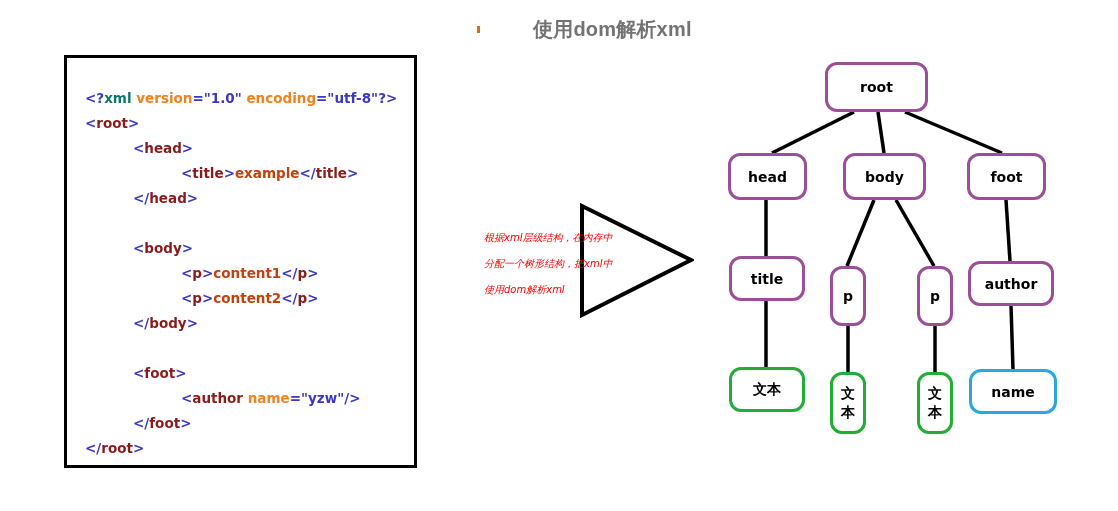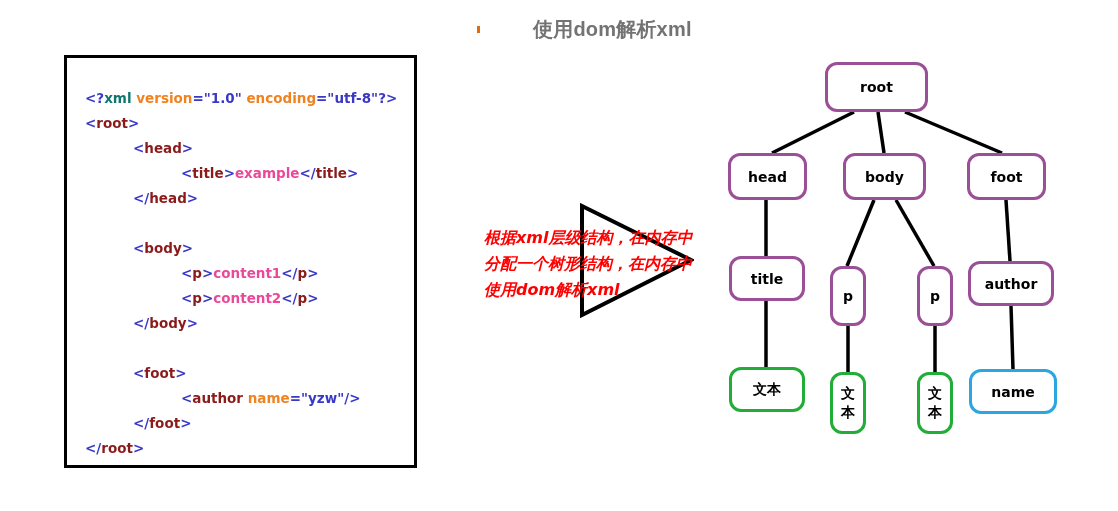--- a/index.html
+++ b/index.html
@@ -59,42 +59,42 @@
   }
   .code-line { height: 25px; }
   .code-line.blank { height: 25px; }
   .ind1 { padding-left: 48px; }
   .ind2 { padding-left: 96px; }
 
   .br   { color: #3a39c6; }   
   .tag  { color: #8b1a1a; }   
   .attr { color: #f08321; }   
   .val  { color: #3a39c6; }   
-  .txt  { color: #ec4899; }   
+  .txt  { color: #c2410c; }   
   .pi   { color: #0f766e; }   
 
   
   #arrow-shape {
     position: absolute;
     left: 579px;
     top: 203px;
     width: 0;
     height: 0;
   }
   #arrow-shape svg { display: block; }
 
   #annotation {
     position: absolute;
     left: 484px;
     top: 225px;
     width: 205px;
     color: #ff0000;
     font-style: italic;
-    font-weight: bold;
-    font-size: 16px;
+    font-weight: normal;
+    font-size: 10px;
     line-height: 26px;
     font-family: "DejaVu Sans", "Liberation Sans", sans-serif;
   }
   #annotation div { white-space: nowrap; }
 
   
   #tree { position: absolute; left: 0; top: 0; width: 1118px; height: 511px; }
   #tree-edges { position: absolute; left: 0; top: 0; }
 
   .node {
@@ -132,21 +132,21 @@
 </div>
 
 <div id="arrow-shape">
   <svg width="115" height="115" viewBox="0 0 115 115">
     <polygon points="3,3 112,57 3,112" fill="none" stroke="#000000" stroke-width="4"></polygon>
   </svg>
 </div>
 
 <div id="annotation">
   <div>根据xml层级结构，在内存中</div>
-  <div>分配一个树形结构，在内存中</div>
+  <div>分配一个树形结构，把xml中</div>
   <div>使用dom解析xml</div>
 </div>
 
 <div id="tree">
   <svg id="tree-edges" width="1118" height="511">
       <line x1="854" y1="112" x2="772" y2="153" stroke="#000000" stroke-width="3.5"></line>
       <line x1="878" y1="112" x2="884" y2="153" stroke="#000000" stroke-width="3.5"></line>
       <line x1="905" y1="112" x2="1002" y2="153" stroke="#000000" stroke-width="3.5"></line>
       <line x1="766" y1="200" x2="766" y2="256" stroke="#000000" stroke-width="3.5"></line>
       <line x1="874" y1="200" x2="847" y2="266" stroke="#000000" stroke-width="3.5"></line>

